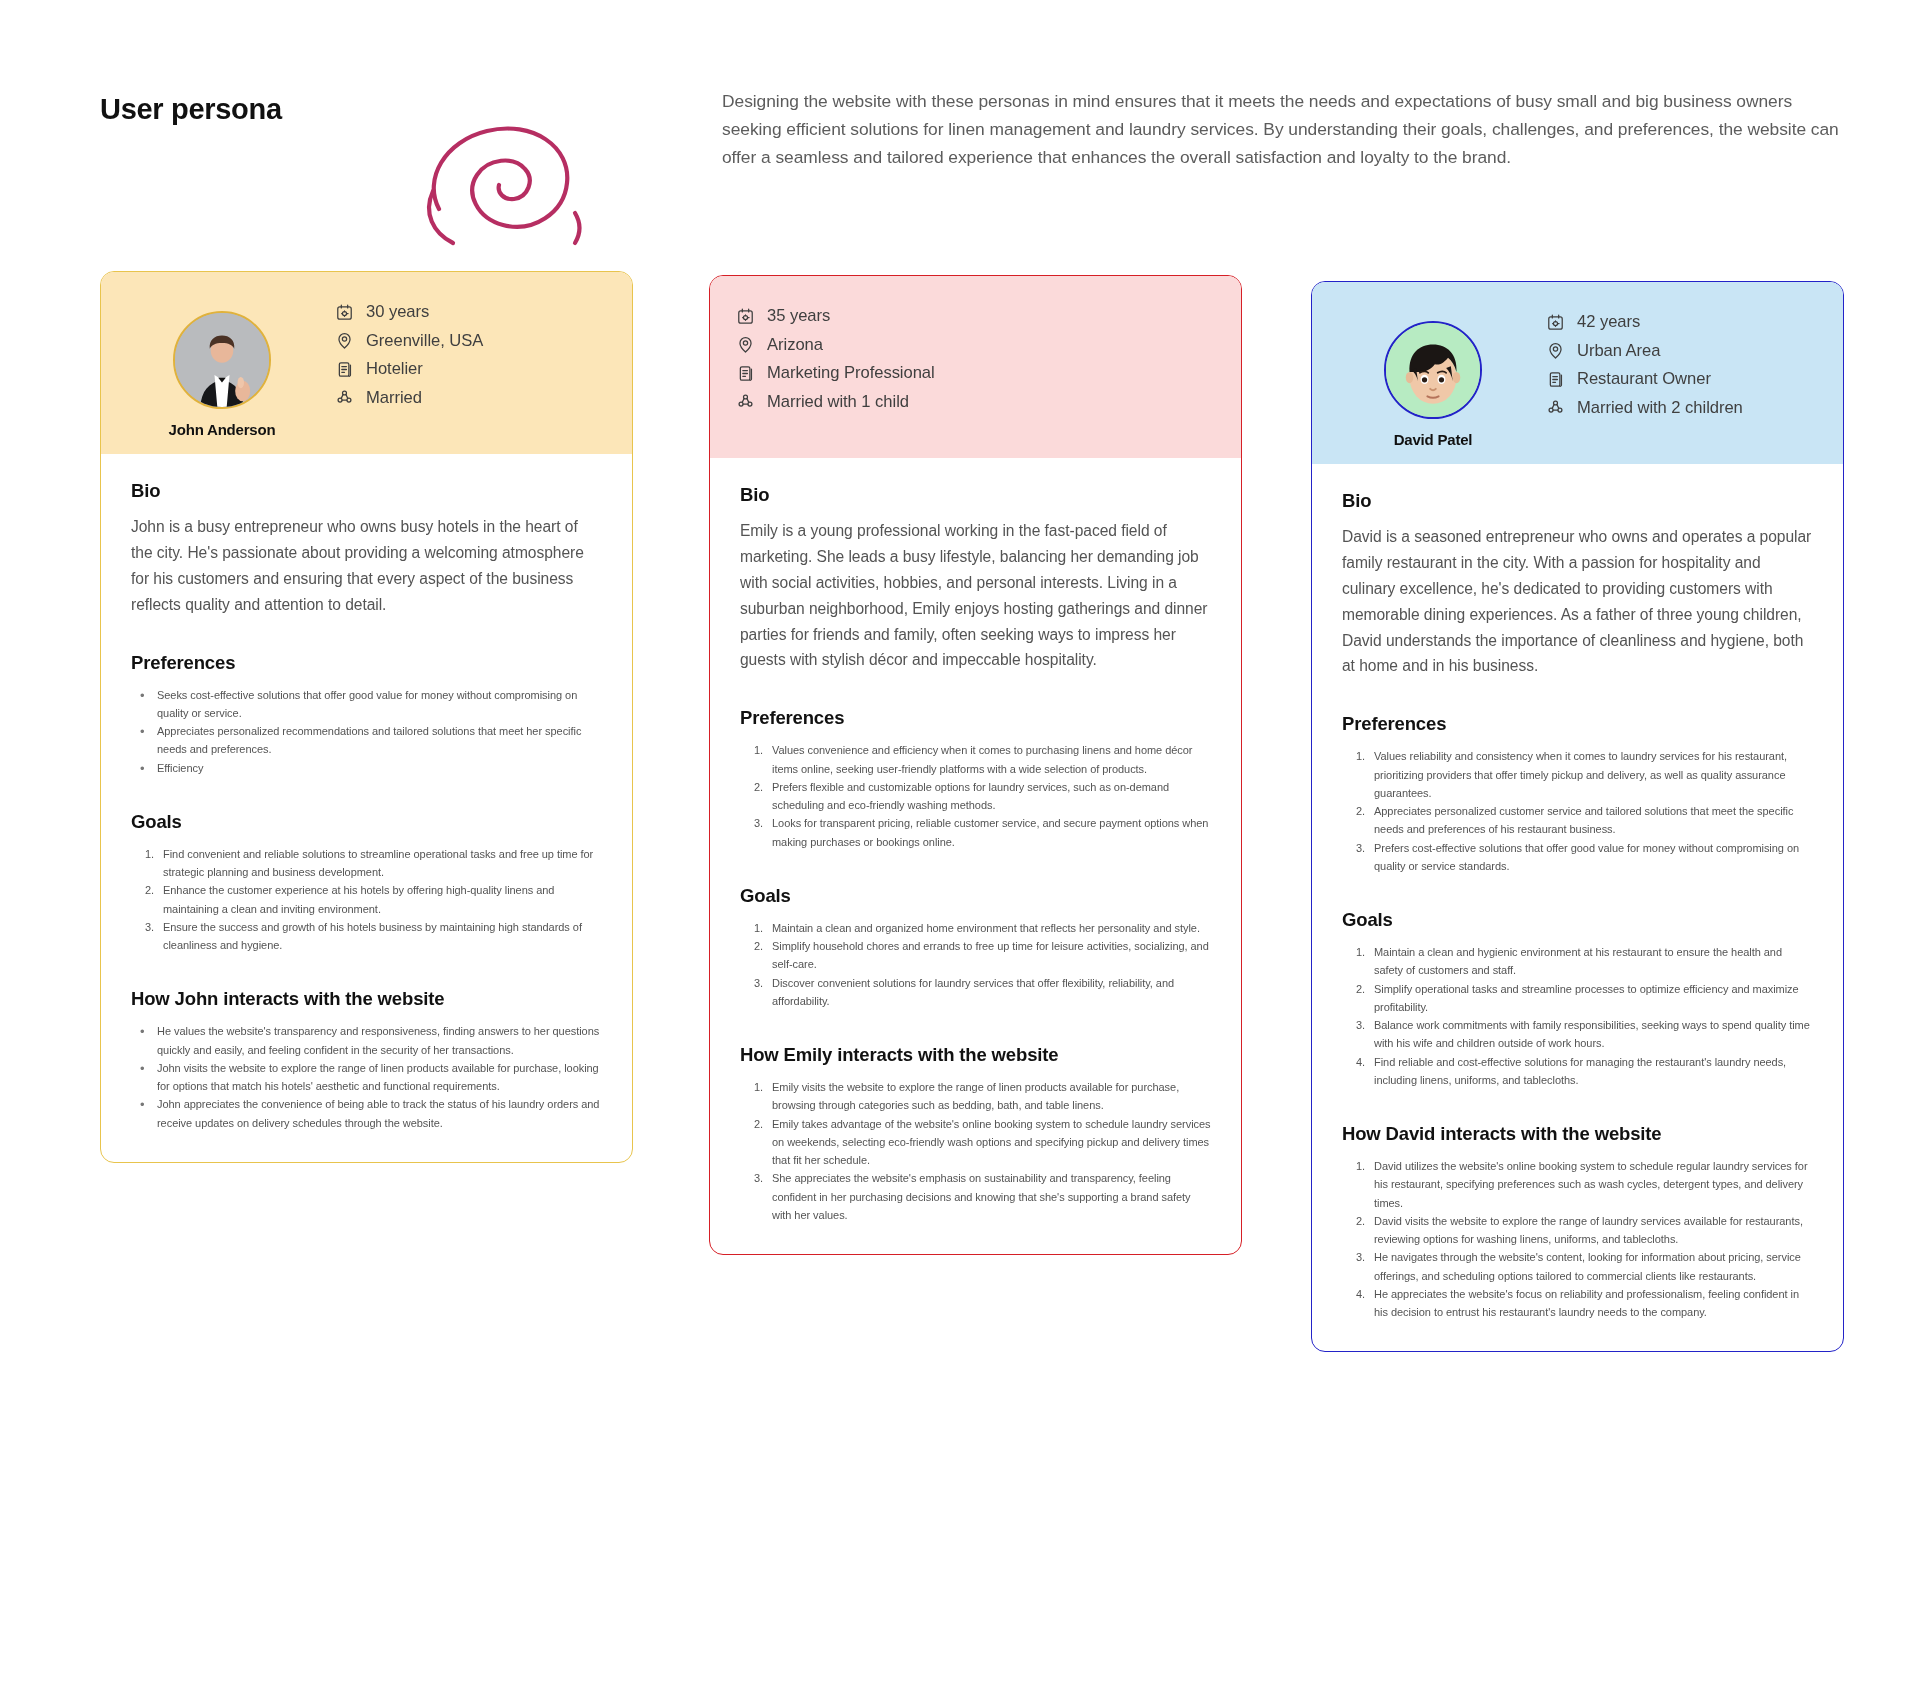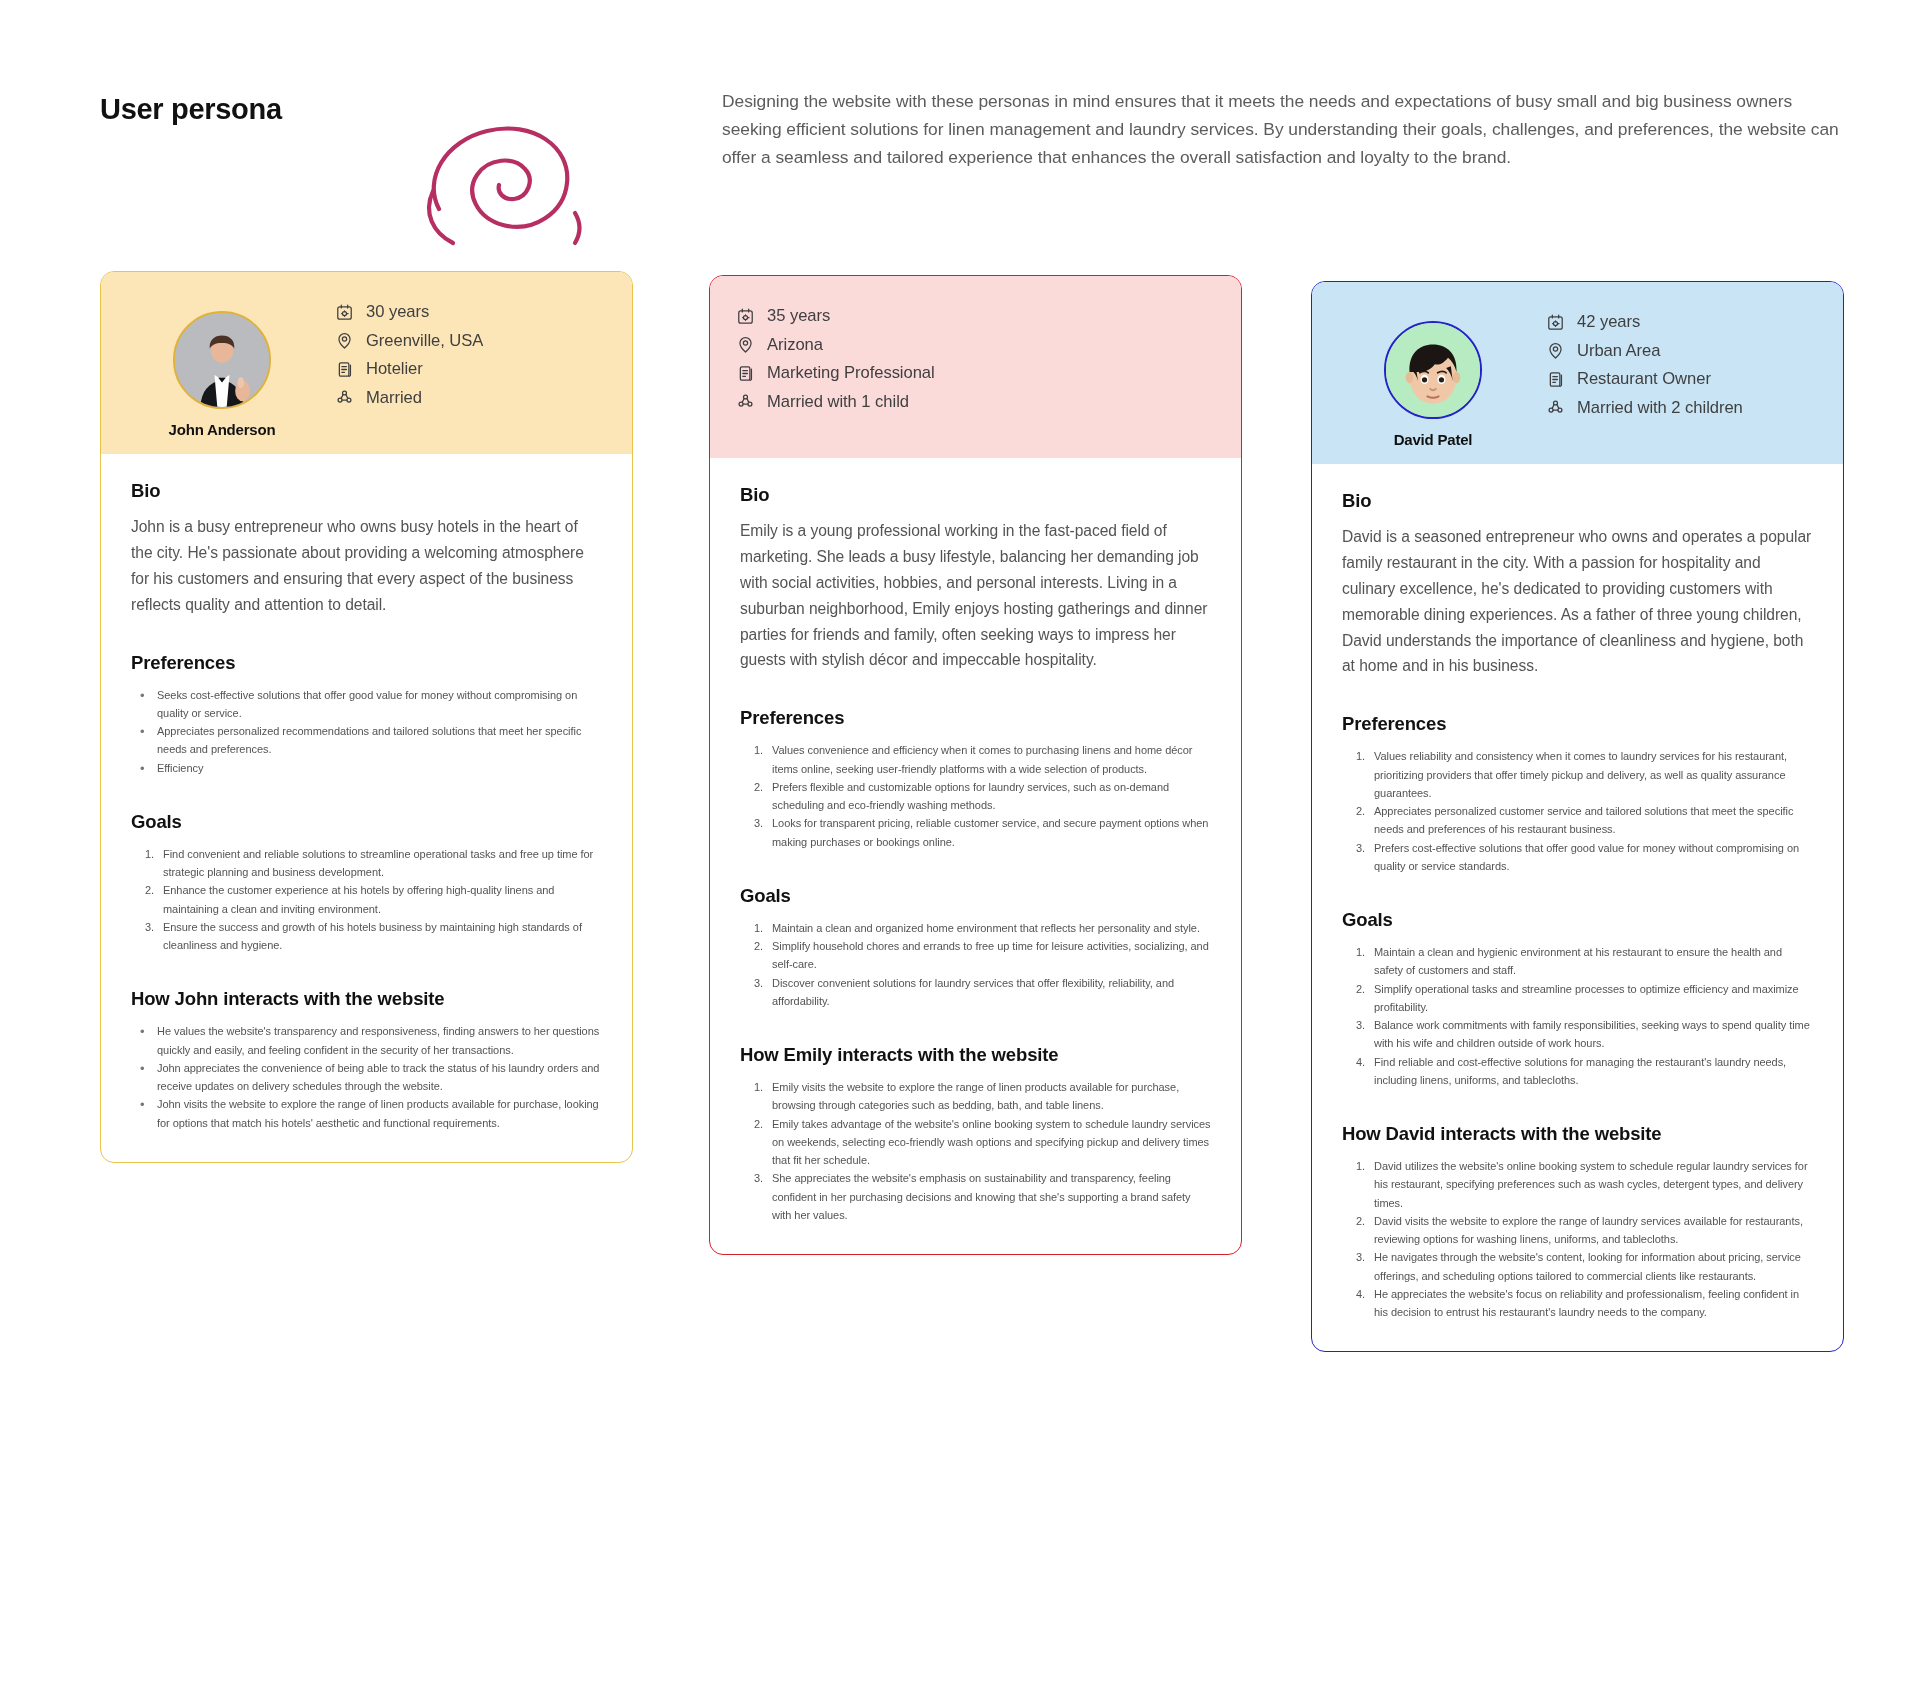--- a/index.html
+++ b/index.html
@@ -250,22 +250,22 @@
         </ul>
         <div class="sec-title spaced">Goals</div>
         <ol class="sec-list">
           <li>Find convenient and reliable solutions to streamline operational tasks and free up time for strategic planning and business development.</li>
           <li>Enhance the customer experience at his hotels by offering high-quality linens and maintaining a clean and inviting environment.</li>
           <li>Ensure the success and growth of his hotels business by maintaining high standards of cleanliness and hygiene.</li>
         </ol>
         <div class="sec-title spaced">How John interacts with the website</div>
         <ul class="sec-list">
           <li>He values the website's transparency and responsiveness, finding answers to her questions quickly and easily, and feeling confident in the security of her transactions.</li>
+          <li>John visits the website to explore the range of linen products available for purchase, looking for options that match his hotels' aesthetic and functional requirements.</li>
           <li>John appreciates the convenience of being able to track the status of his laundry orders and receive updates on delivery schedules through the website.</li>
-          <li>John visits the website to explore the range of linen products available for purchase, looking for options that match his hotels' aesthetic and functional requirements.</li>
         </ul>
       </div>
     </div>
     <div class="persona-card c1">
       <div class="card-head">
         <ul class="meta-list">
           <li class="meta-item">
             <span class="meta-icon">
               <svg viewBox="0 0 24 24" fill="none" stroke="#3f3f3f" stroke-width="1.6" stroke-linecap="round" stroke-linejoin="round">
                 <rect x="3.5" y="5" width="17" height="15.5" rx="2.5"></rect>

